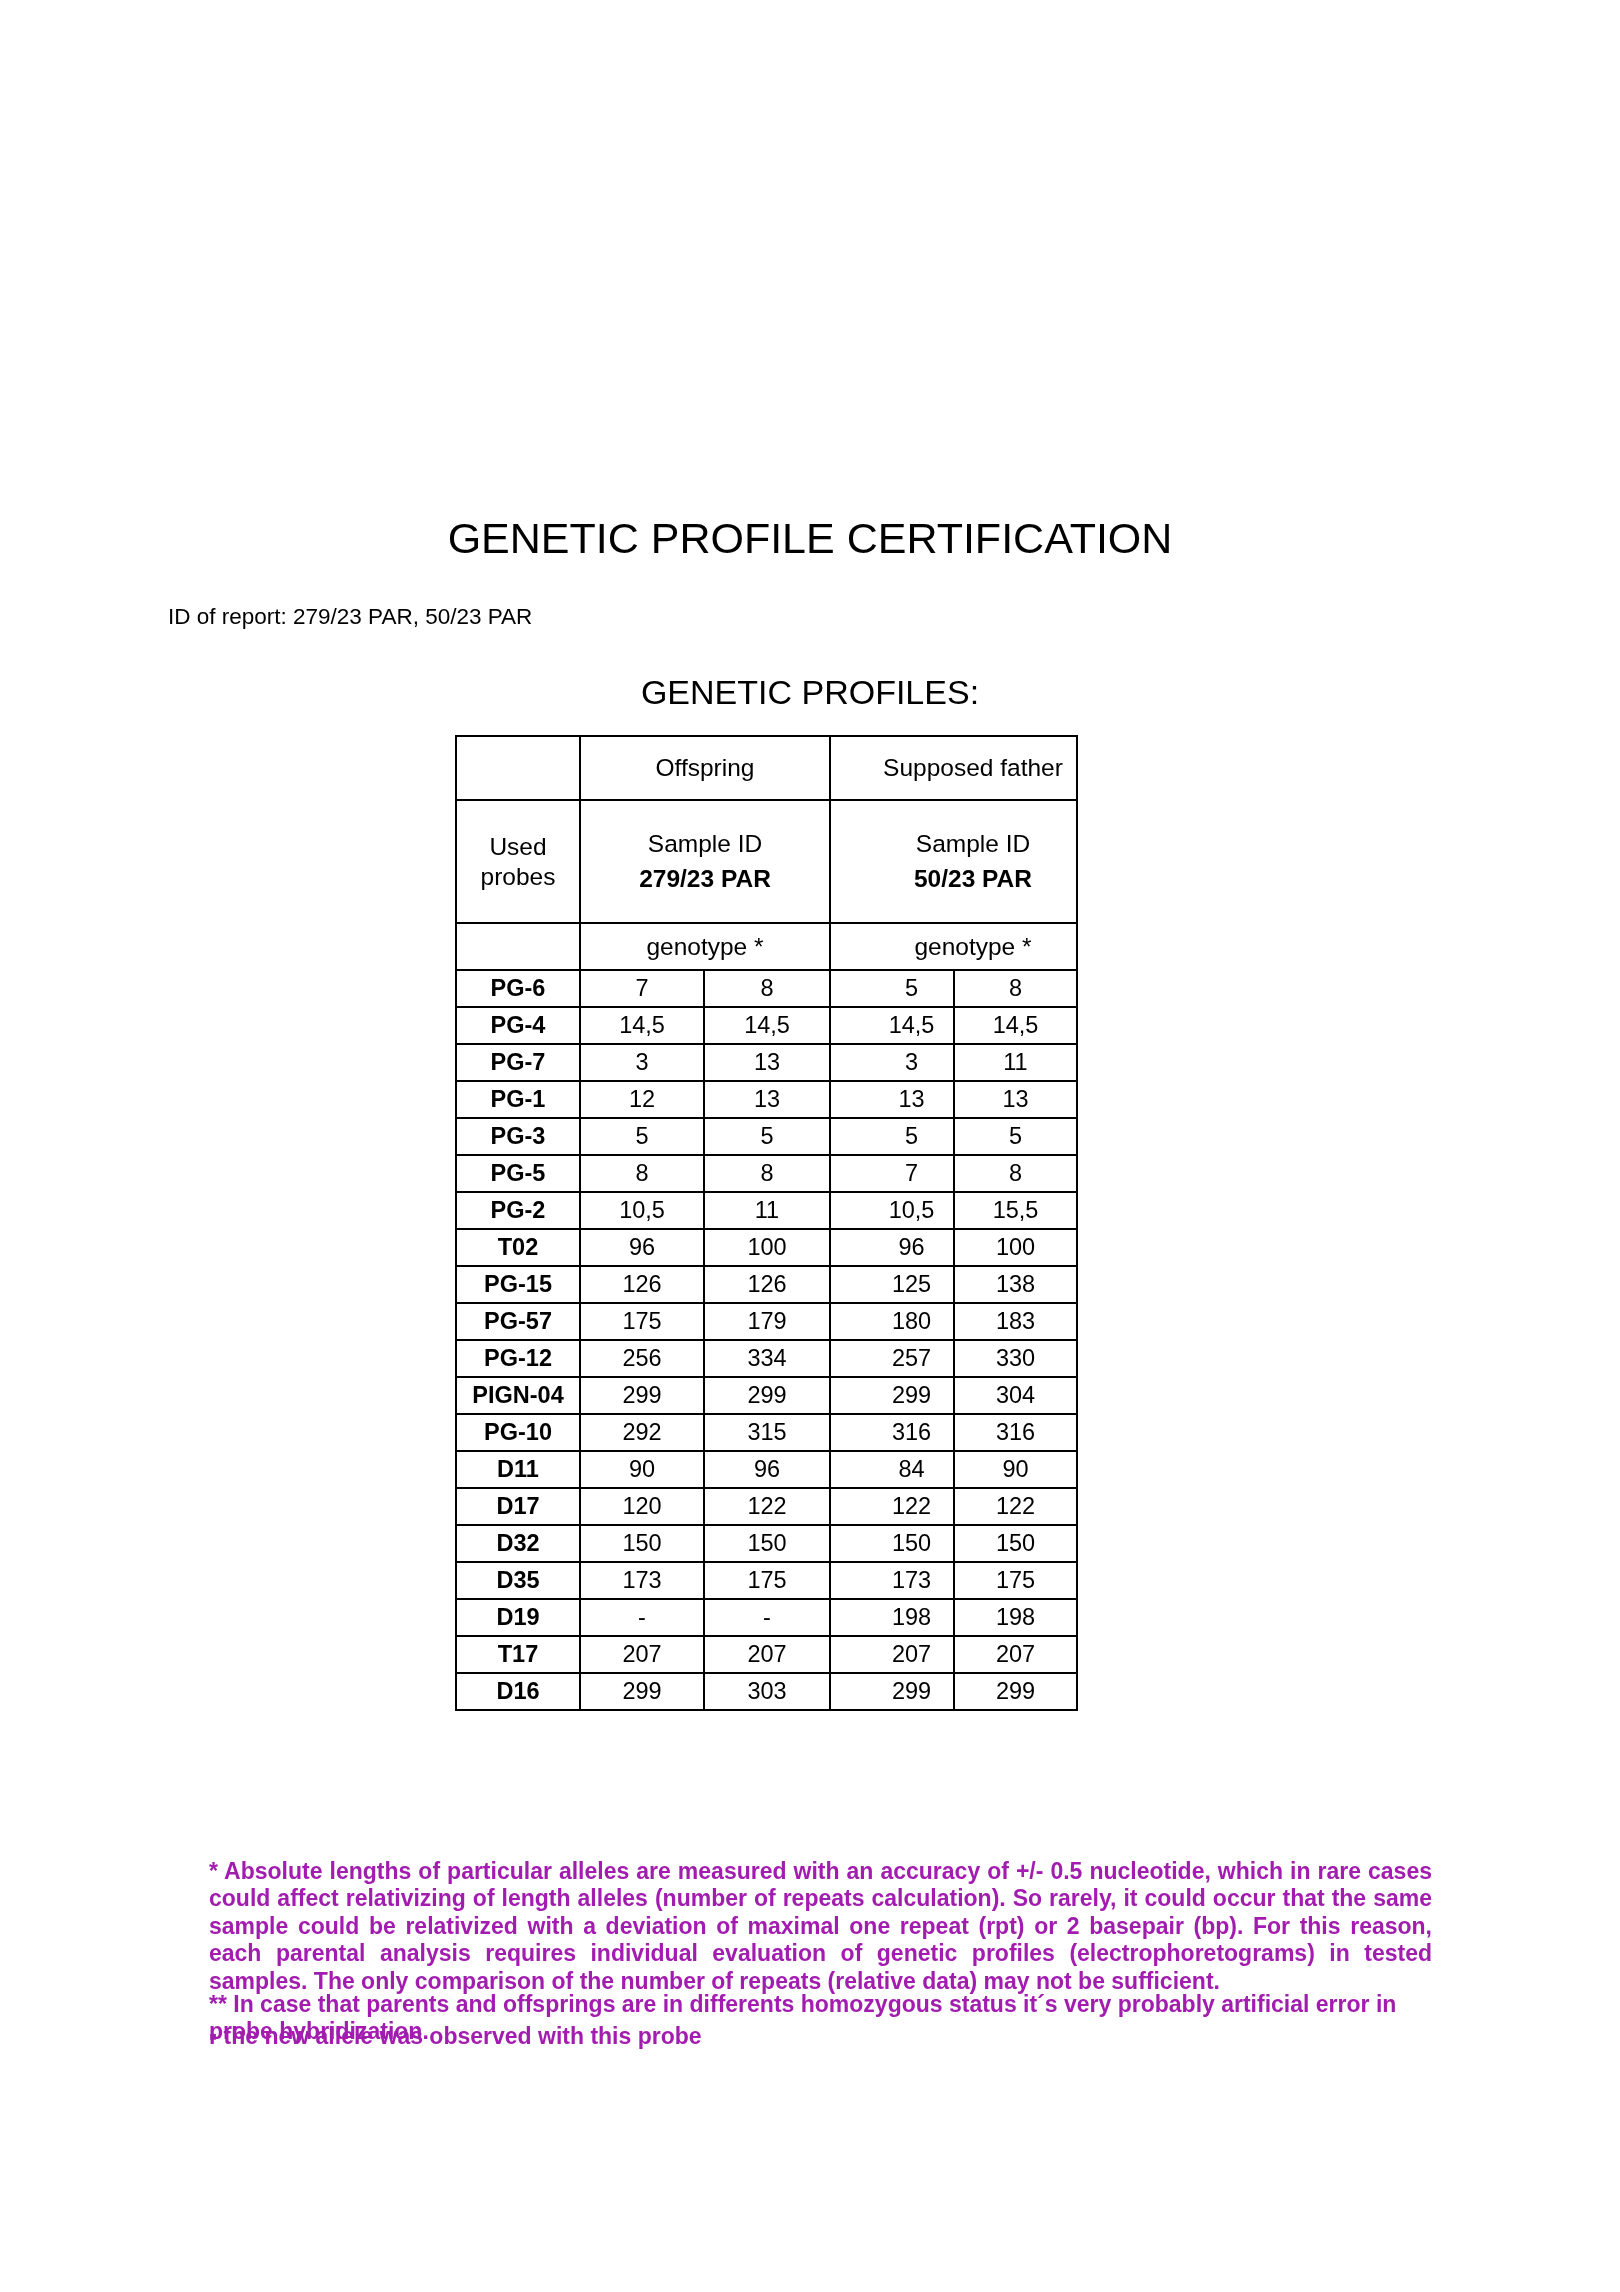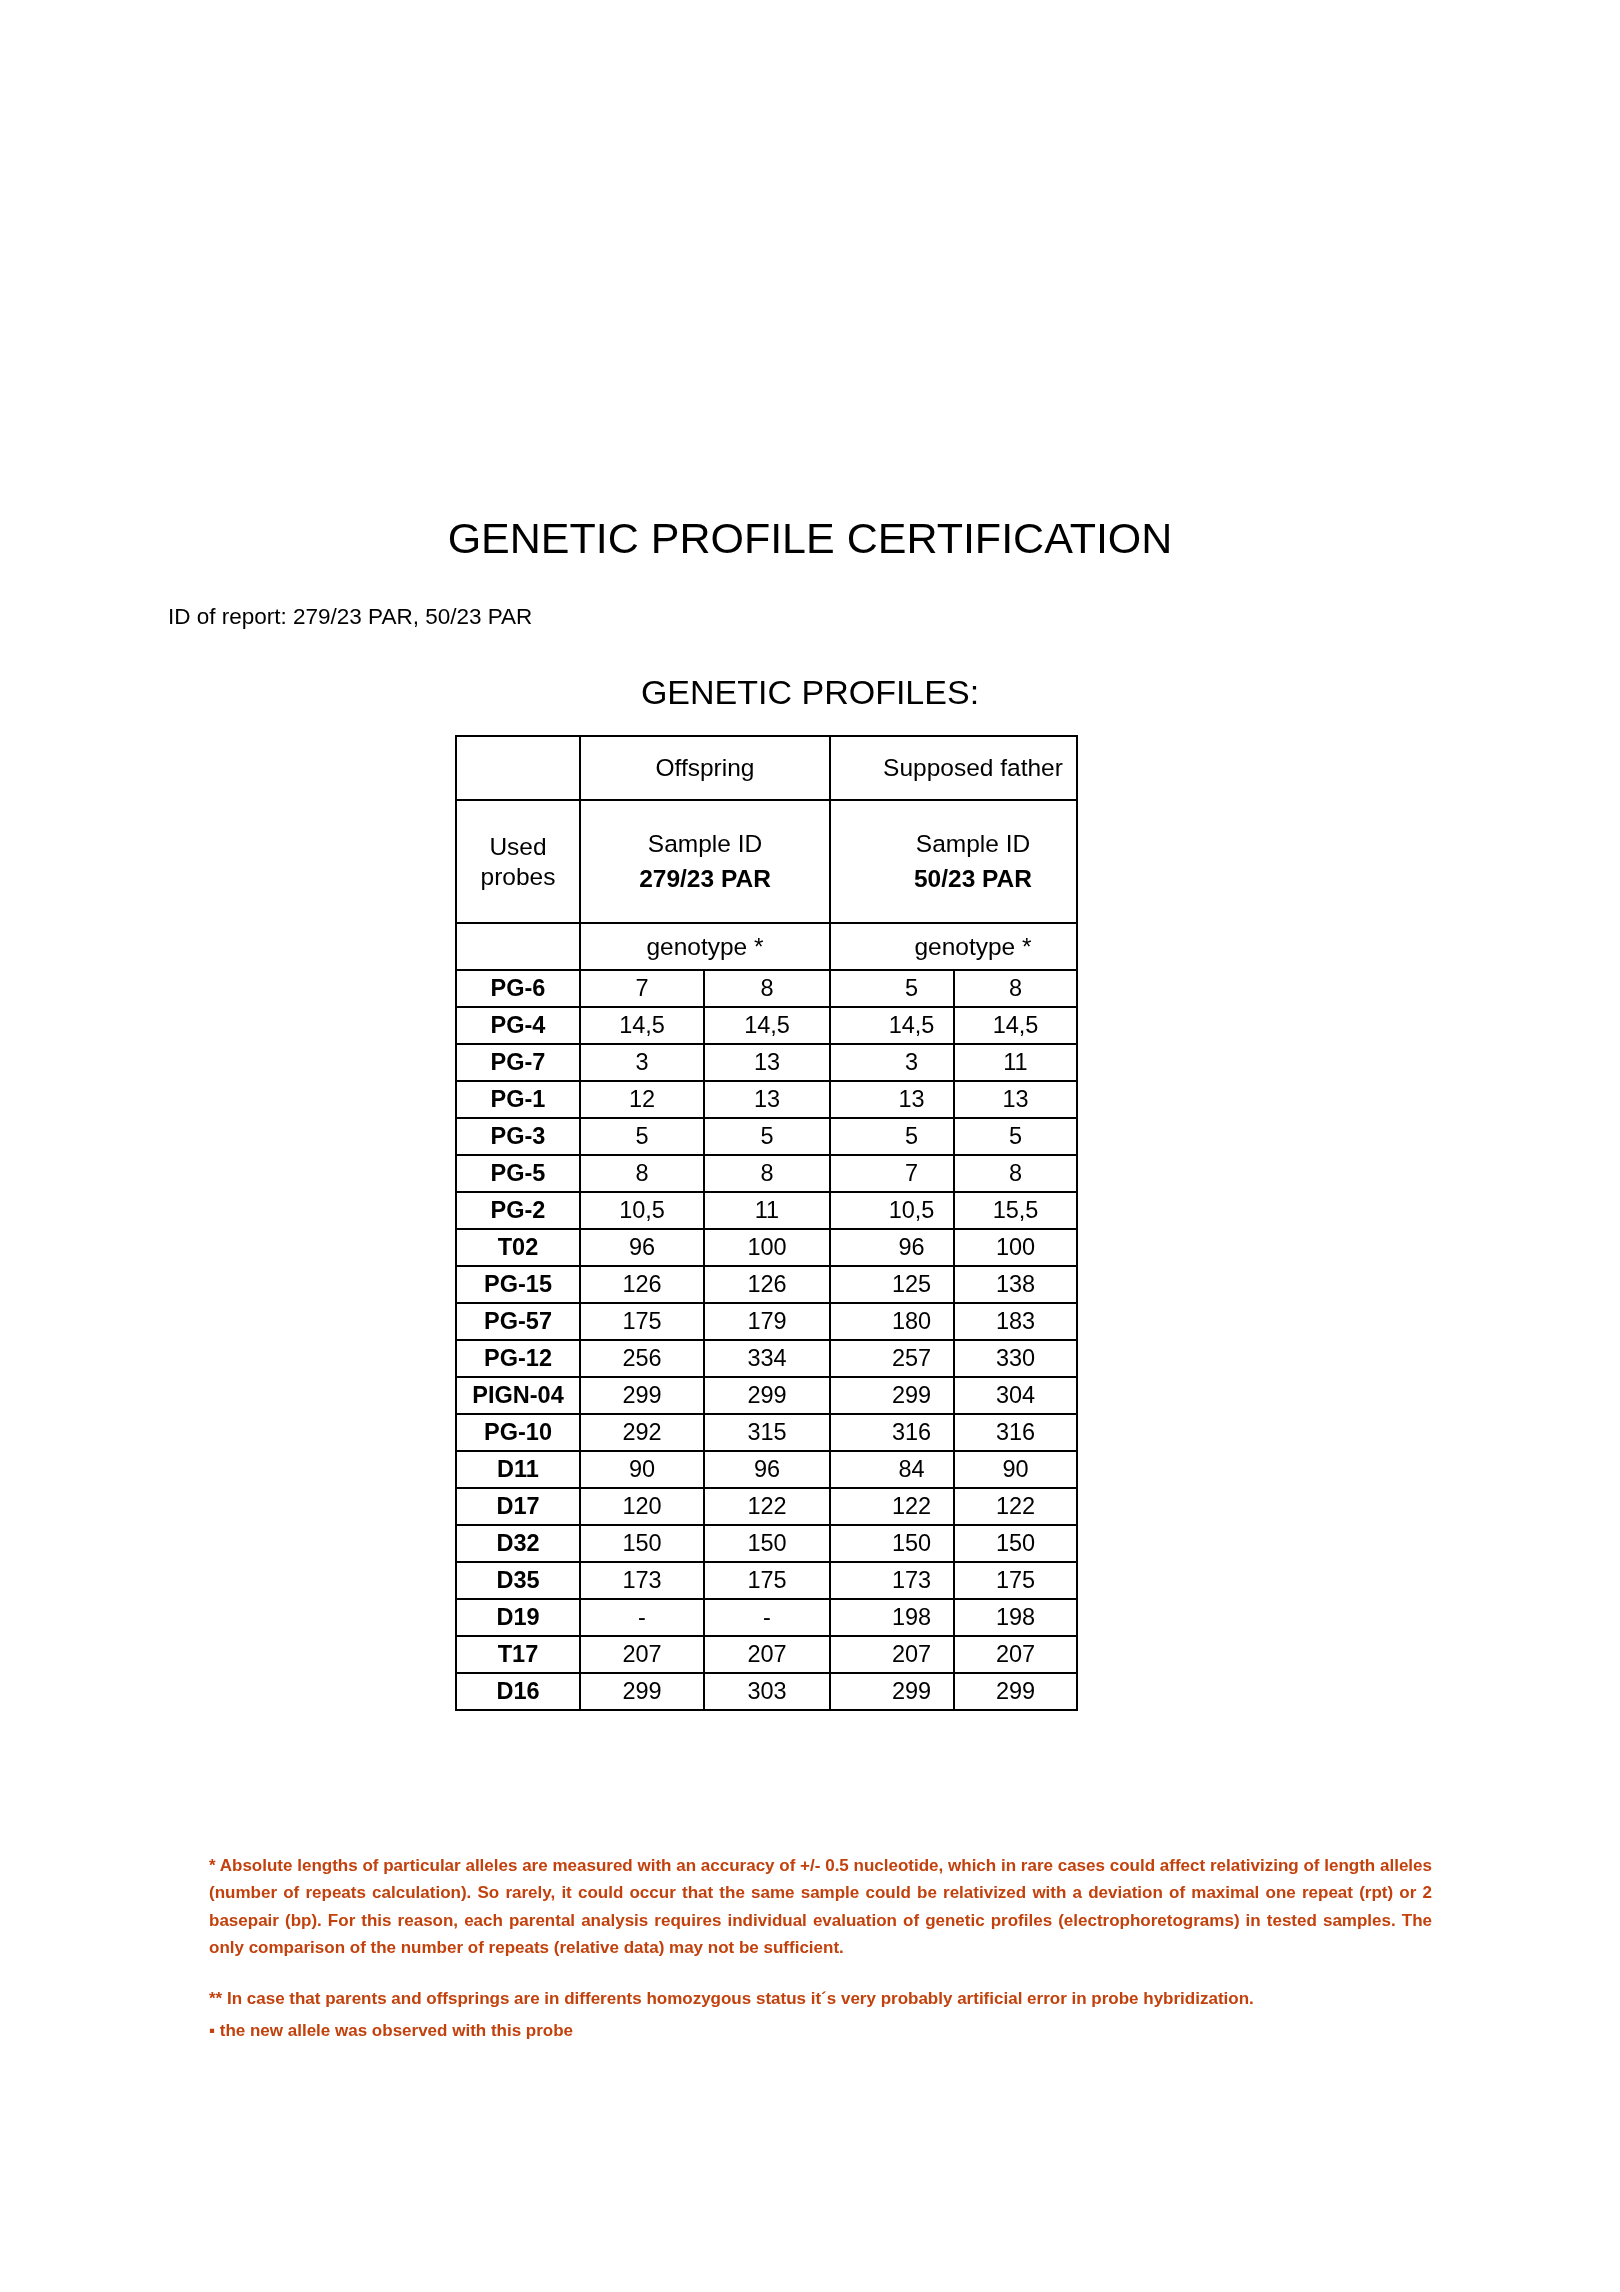--- a/index.html
+++ b/index.html
@@ -74,24 +74,24 @@
     word-wrap: break-word;
   }
   .sample-id-label { font-size: 24.5px; }
   .sample-id-value { font-size: 24.5px; font-weight: 700; margin-top: 6.9px; }
   tbody th.probe { font-weight: 700; }
 
   .footnote {
     position: absolute;
     left: 209px;
     width: 1223px;
-    font-size: 17px;
+    font-size: 23px;
     font-weight: 700;
     line-height: 27.4px;
-    color: #c2410c;
+    color: #a21caf;
   }
   #footnote-1 { top: 1835px; text-align: justify; }
   #footnote-2 { top: 1968px; }
   #footnote-3 { top: 2000px; }
 </style>
 </head>
 <body>
 
 <div class="doc-title">GENETIC PROFILE CERTIFICATION</div>
 

